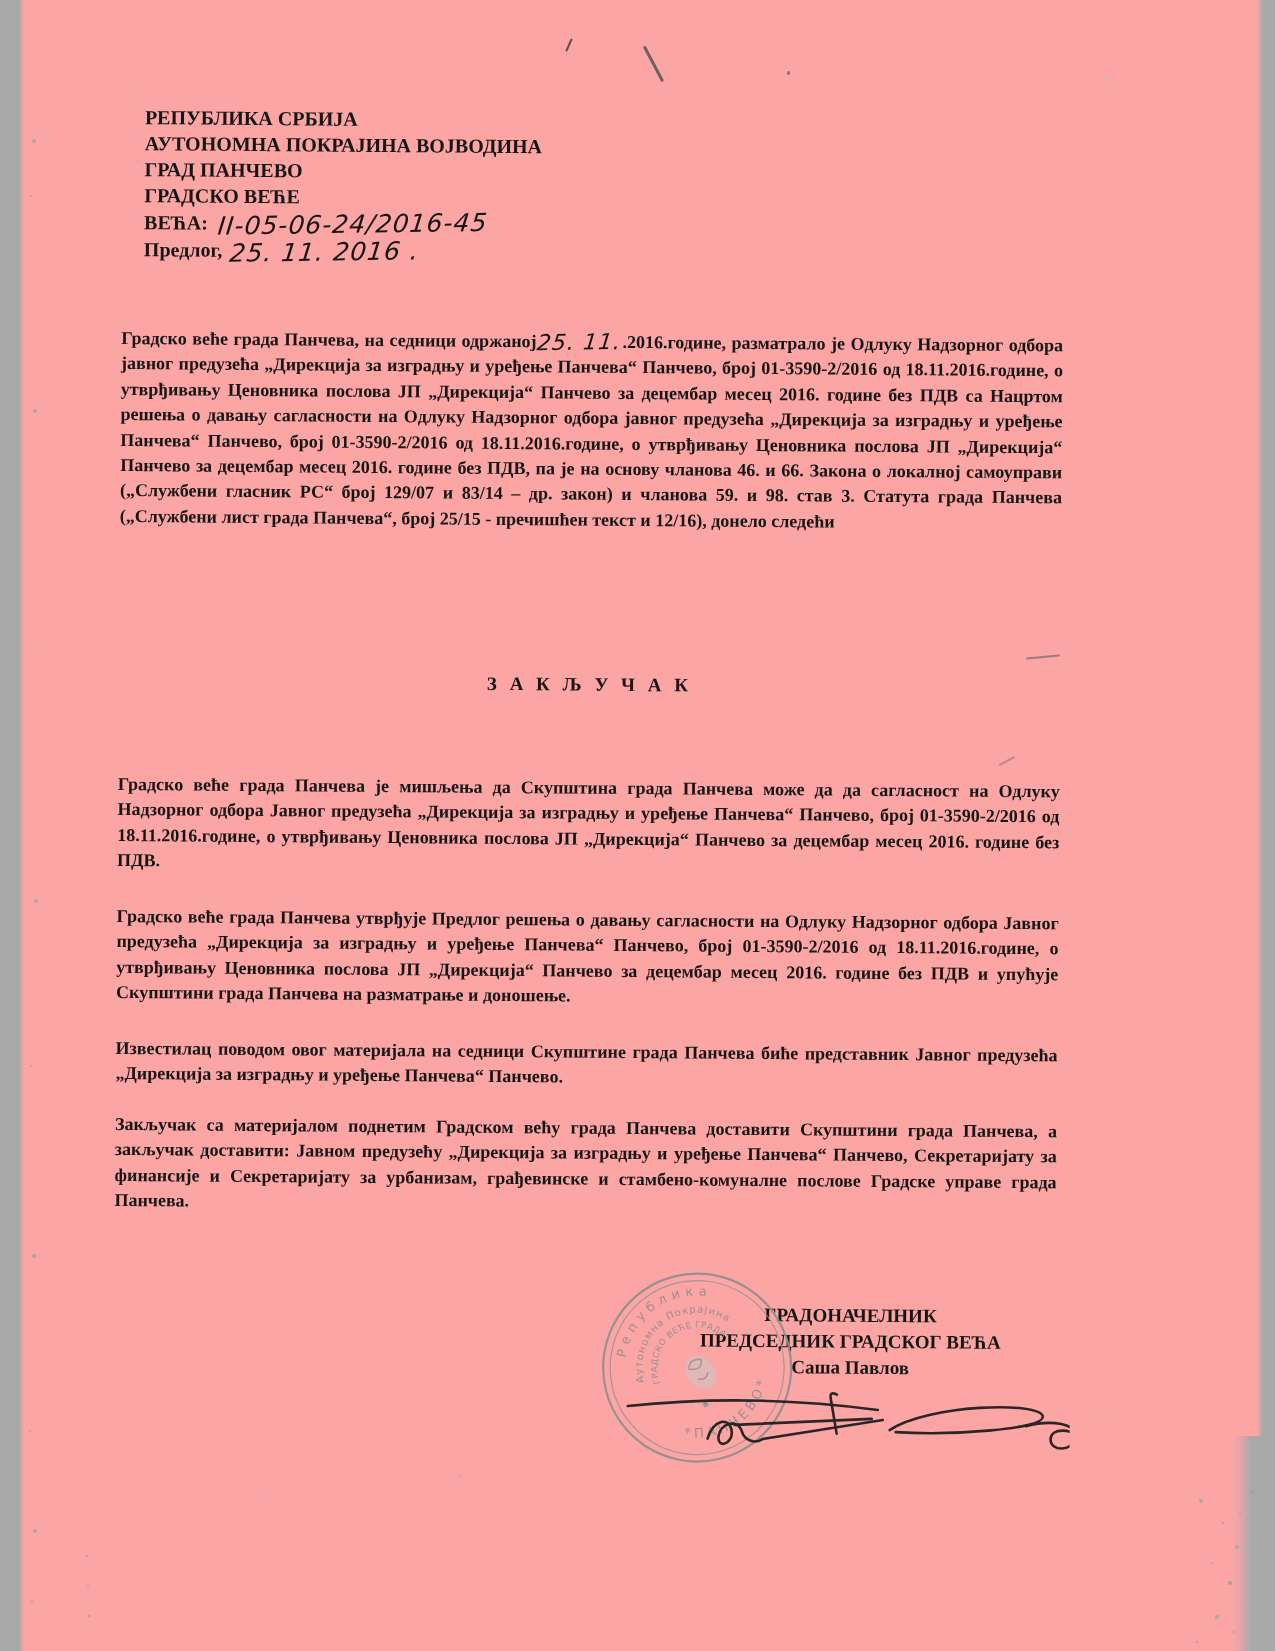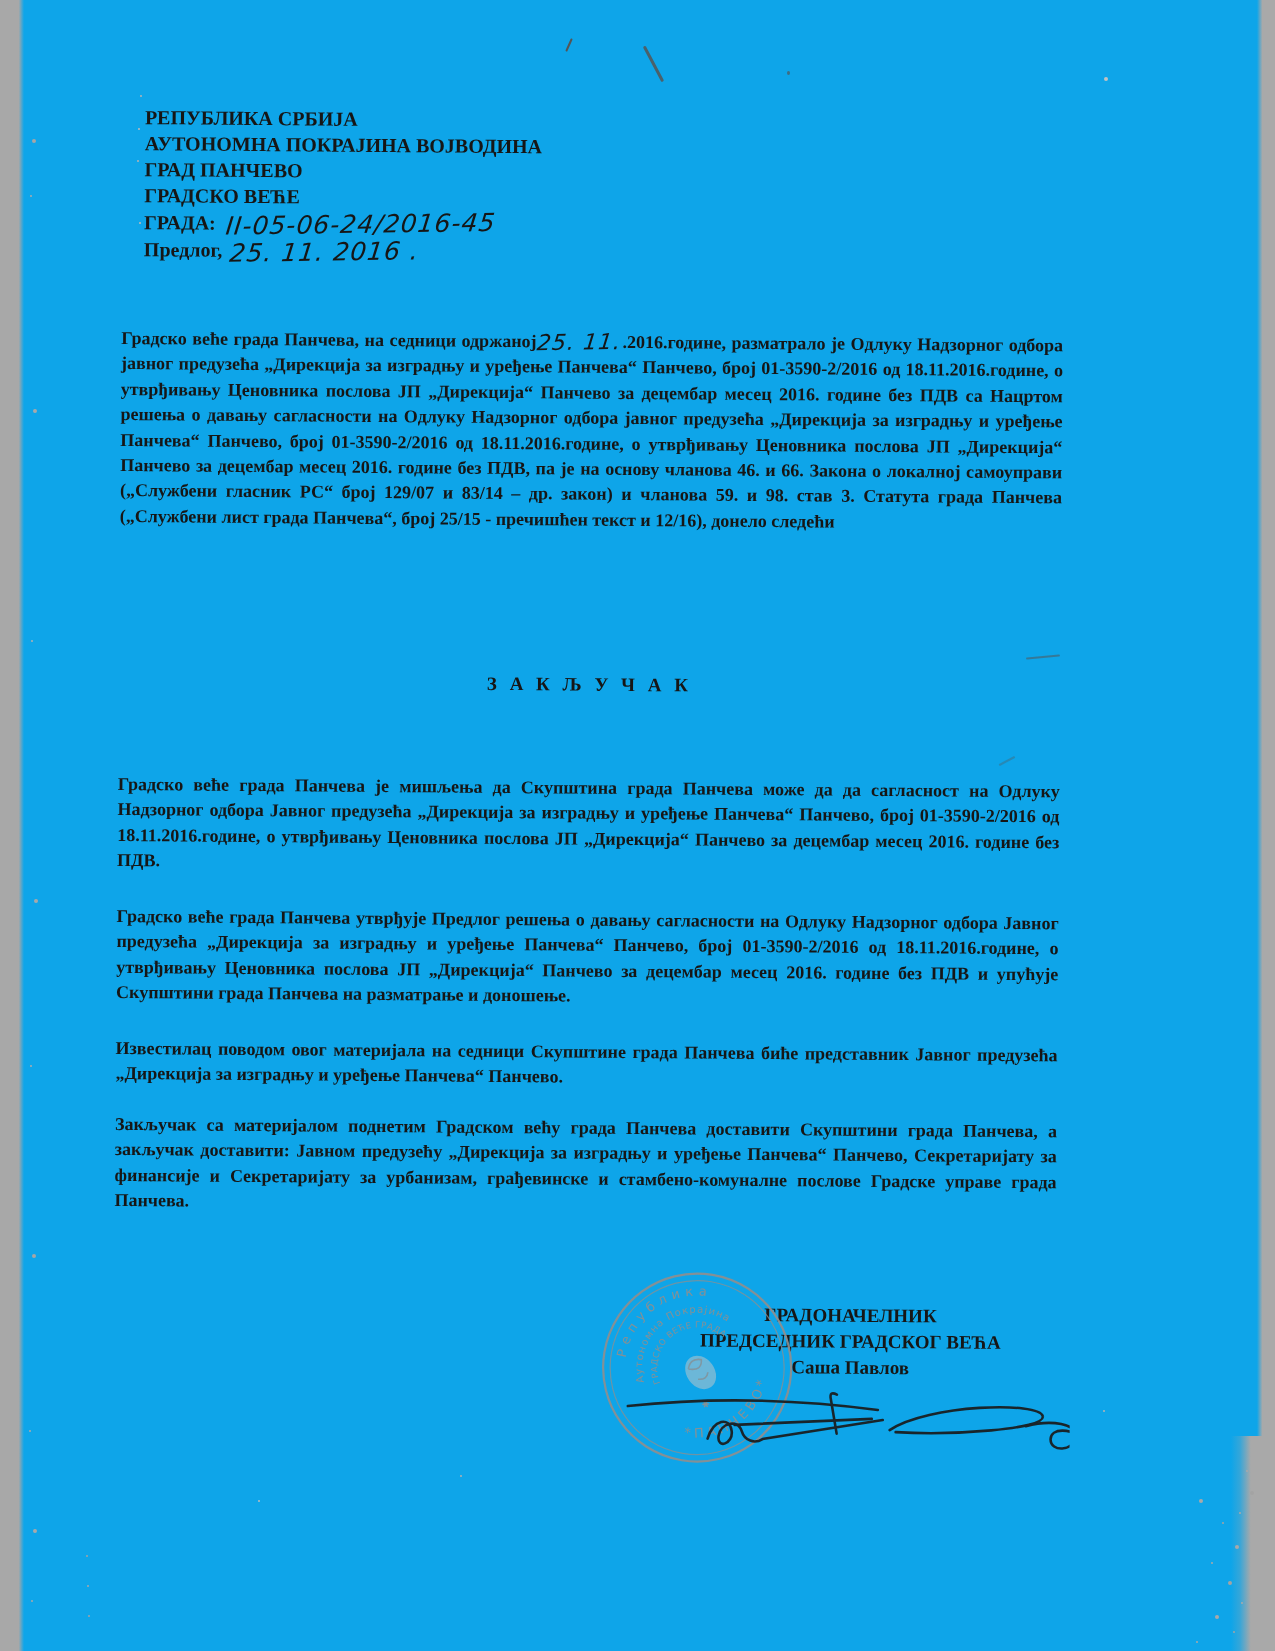--- a/index.html
+++ b/index.html
@@ -1,18 +1,18 @@
 <!DOCTYPE html>
 <html><head>
 <meta charset="utf-8">
 <style>
   html,body{margin:0;padding:0;background:#e8e8e8;}
   .scan-page{
     position:relative;width:1275px;height:1651px;margin:0 auto;
-    background:#0ea5e9;overflow:hidden;
+    background:#fca5a5;overflow:hidden;
     font-family:"Liberation Serif",serif;color:#161616;
   }
   
   .edge-left{position:absolute;left:0;top:0;width:24px;height:100%;
     background:linear-gradient(to right,#a8a8a8 78%,rgba(168,168,168,0));}
   .edge-right{position:absolute;right:0;top:0;width:18px;height:100%;
     background:linear-gradient(to left,#a9a9a9 70%,rgba(169,169,169,0));}
   .edge-blob{position:absolute;right:0;bottom:0;width:44px;height:215px;
     background:linear-gradient(to left,#a9a9a9 55%,rgba(169,169,169,.25) 80%,rgba(169,169,169,0));}
   
@@ -69,21 +69,21 @@
   <div class="pen m5"></div>
 
   <div class="content">
 
     <div class="letterhead">
       <div>РЕПУБЛИКА СРБИЈА</div>
       <div>АУТОНОМНА ПОКРАЈИНА ВОЈВОДИНА</div>
       <div>ГРАД ПАНЧЕВО</div>
       <div>ГРАДСКО ВЕЋЕ</div>
       <div>
-        <span>ГРАДА:</span><span class="hand num">II-05-06-24/2016-45</span>
+        <span>ВЕЋА:</span><span class="hand num">II-05-06-24/2016-45</span>
       </div>
       <div>
         <span>Предлог,</span><span class="hand date">25. 11. 2016 .</span>
       </div>
     </div>
 
     <p class="para" style="top:326px;"><span>Градско веће града Панчева, на седници одржаној</span><span class="hand inline">25. 11.</span><span>.2016.године, разматрало је Одлуку Надзорног одбора јавног предузећа „Дирекција за изградњу и уређење Панчева“ Панчево, број 01-3590-2/2016 од 18.11.2016.године, о утврђивању Ценовника послова ЈП „Дирекција“ Панчево за децембар месец 2016. године без ПДВ са Нацртом решења о давању сагласности на Одлуку Надзорног одбора јавног предузећа „Дирекција за изградњу и уређење Панчева“ Панчево, број 01-3590-2/2016 од 18.11.2016.године, о утврђивању Ценовника послова ЈП „Дирекција“ Панчево за децембар месец 2016. године без ПДВ, па је на основу чланова 46. и 66. Закона о локалној самоуправи („Службени гласник РС“ број 129/07 и 83/14 – др. закон) и чланова 59. и 98. став 3. Статута града Панчева („Службени лист града Панчева“, број 25/15 - пречишћен текст и 12/16), донело следећи</span></p>
 
     <div class="doc-heading" style="top:670px;">З А К Љ У Ч А К</div>
 

